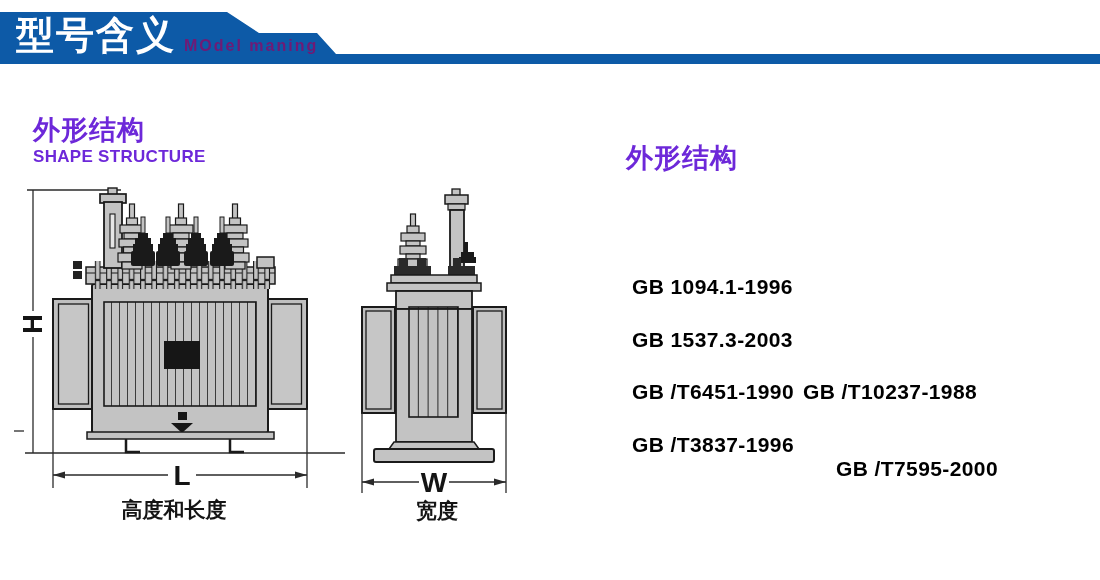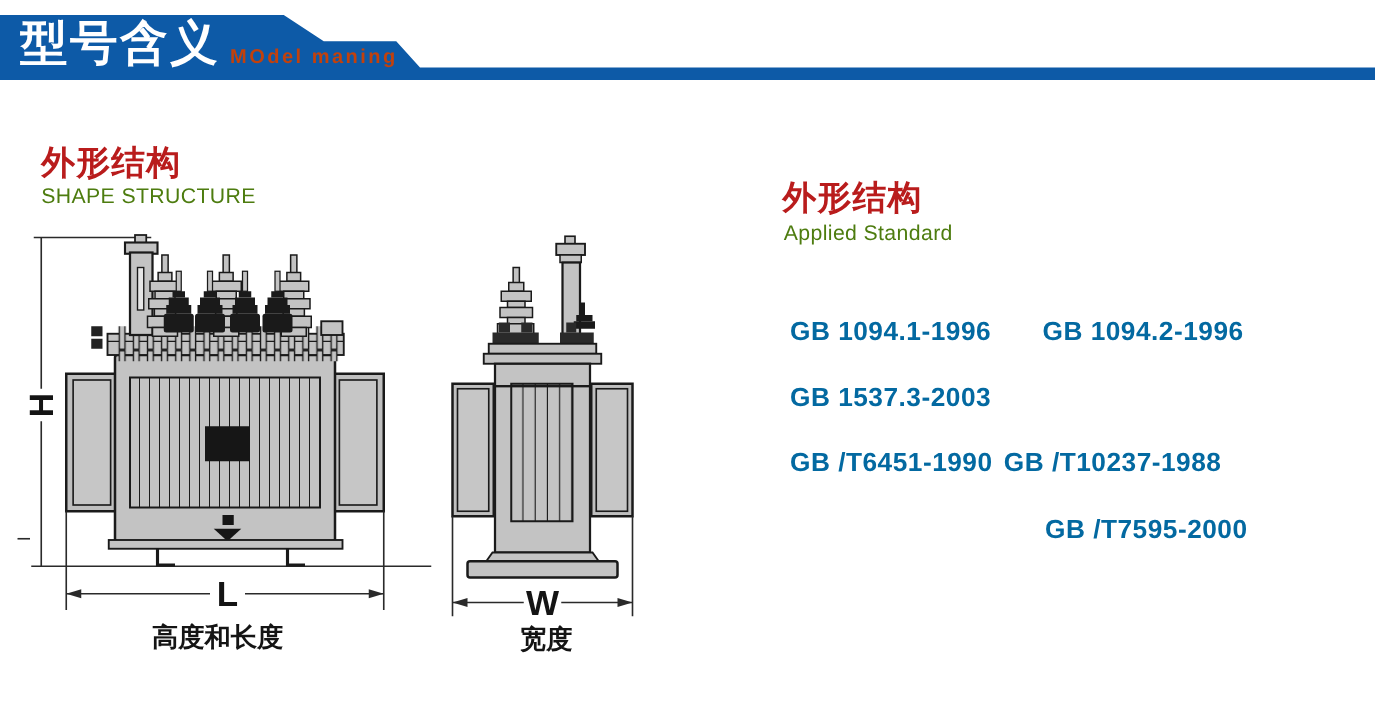--- a/index.html
+++ b/index.html
@@ -10,58 +10,57 @@
   
   .banner{
     position:absolute;left:0;top:0;width:1100px;height:66px;background:#0d5aa7;
     clip-path:polygon(0 12px,227px 12px,259px 33px,317px 33px,336px 54px,1100px 54px,1100px 64px,0 64px);
   }
   .banner-title-cn{
     position:absolute;left:16px;top:13px;color:#ffffff;font-size:38px;font-weight:700;
     letter-spacing:2px;line-height:44px;white-space:nowrap;
   }
   .banner-title-en{
-    position:absolute;left:184px;top:37px;color:#c2410c;font-size:16px;font-weight:600;
+    position:absolute;left:184px;top:37px;color:#701a75;font-size:16px;font-weight:600;
     letter-spacing:2px;white-space:nowrap;
   }
   
-  .sec-title-cn{position:absolute;color:#b91c1c;font-size:27px;font-weight:700;letter-spacing:1px;white-space:nowrap;}
-  .sec-title-en{position:absolute;color:#4d7c0f;font-size:17px;font-weight:400;letter-spacing:0.3px;white-space:nowrap;}
+  .sec-title-cn{position:absolute;color:#6d28d9;font-size:27px;font-weight:700;letter-spacing:1px;white-space:nowrap;}
+  .sec-title-en{position:absolute;color:#6d28d9;font-size:17px;font-weight:700;letter-spacing:0.3px;white-space:nowrap;}
   #shape-title-cn{left:33px;top:112px;}
   #shape-title-en{left:33px;top:147px;}
   #std-title-cn{left:626px;top:140px;}
   #std-title-en{left:627px;top:177px;}
   
-  .std-cell{position:absolute;font-size:21px;font-weight:700;letter-spacing:0.4px;color:#0369a1;white-space:nowrap;}
+  .std-cell{position:absolute;font-size:21px;font-weight:700;letter-spacing:0.4px;color:#000000;white-space:nowrap;margin-top:21px;}
   
   #drawing{position:absolute;left:0;top:180px;}
   text.dim{font-family:"Liberation Sans","DejaVu Sans",sans-serif;font-weight:700;fill:#141414;}
   text.cap{font-family:"Liberation Sans","DejaVu Sans",sans-serif;font-weight:700;fill:#141414;font-size:21px;}
 </style>
 </head>
 <body>
 
 <div id="page">
 
   <div class="banner"></div>
   <div class="banner-title-cn">型号含义</div>
   <div class="banner-title-en">MOdel maning</div>
 
   <div id="shape-title-cn" class="sec-title-cn">外形结构</div>
   <div id="shape-title-en" class="sec-title-en">SHAPE STRUCTURE</div>
 
   <div id="std-title-cn" class="sec-title-cn">外形结构</div>
-  <div id="std-title-en" class="sec-title-en">Applied Standard</div>
 
   <div class="std-cell" style="left:632px;top:254px;">GB 1094.1-1996</div>
-  <div class="std-cell" style="left:834px;top:254px;">GB 1094.2-1996</div>
   <div class="std-cell" style="left:632px;top:307px;">GB 1537.3-2003</div>
   <div class="std-cell" style="left:632px;top:359px;">GB /T6451-1990</div>
   <div class="std-cell" style="left:803px;top:359px;">GB /T10237-1988</div>
-  <div class="std-cell" style="left:836px;top:412px;text-align:right;">GB /T7595-2000</div>
+  <div class="std-cell" style="left:632px;top:412px;">GB /T3837-1996</div>
+  <div class="std-cell" style="left:836px;top:436px;text-align:right;">GB /T7595-2000</div>
 
   <svg id="drawing" width="560" height="360" viewBox="0 180 560 360">
     <defs>
       <pattern id="finsF" patternUnits="userSpaceOnUse" x="104" y="0" width="8" height="8">
         <line x1="8" y1="0" x2="8" y2="8" stroke="#1a1a1a" stroke-width="1.6"></line>
       </pattern>
       <pattern id="finsS" patternUnits="userSpaceOnUse" x="409" y="0" width="9.8" height="8">
         <line x1="9.8" y1="0" x2="9.8" y2="8" stroke="#1a1a1a" stroke-width="1.8"></line>
       </pattern>
       <pattern id="bolts" patternUnits="userSpaceOnUse" x="92" y="0" width="11.3" height="28">

